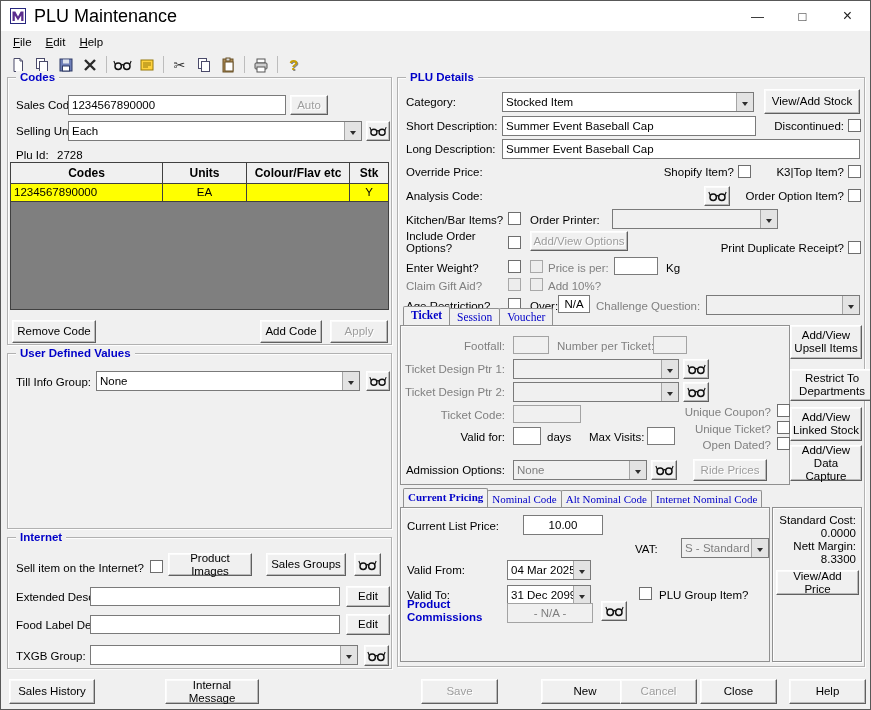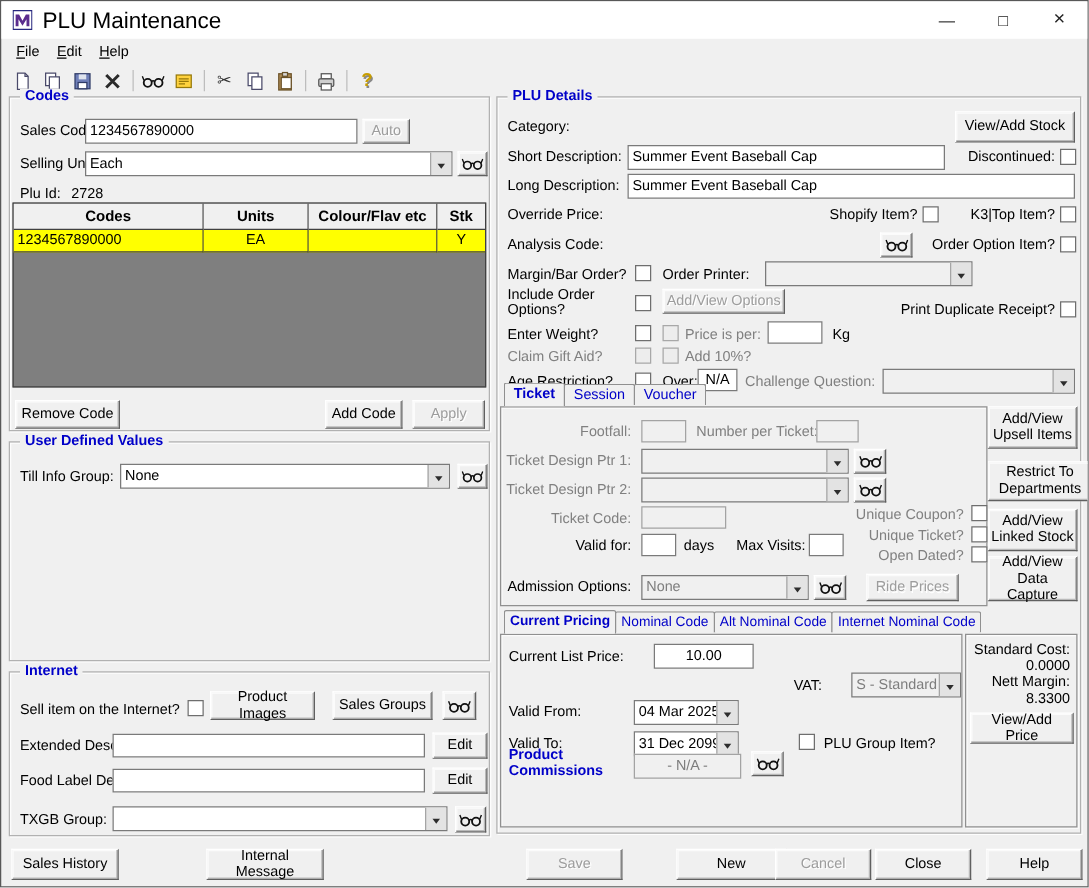--- a/index.html
+++ b/index.html
@@ -39,21 +39,21 @@
   .combo.dis{background:#f0f0f0;}
   .combo.dis .val{color:#7e7e7e;}
   
   .btn{position:absolute;background:#f0f0f0;border:1px solid;border-color:#ffffff #606060 #606060 #ffffff;
     box-shadow:inset -1px -1px 0 #b9b9b9,inset 1px 1px 0 #fbfbfb;font:11.5px "Liberation Sans",sans-serif;
     display:flex;align-items:center;justify-content:center;text-align:center;padding:0 2px;cursor:pointer;color:#000;line-height:13px;box-sizing:border-box;}
   .btn.dis{color:#9d9d9d;text-shadow:1px 1px 0 #fff;cursor:default;}
   .cb{position:absolute;width:13px;height:13px;background:#fff;border:1px solid #6e6e6e;box-sizing:border-box;cursor:pointer;}
   .cb.dis{background:#ededed;border-color:#a8a8a8;cursor:default;}
   
-  .tabs{position:absolute;display:flex;align-items:center;z-index:3;}
+  .tabs{position:absolute;display:flex;align-items:flex-end;z-index:3;font-family:Liberation Serif, serif;}
   .tab{border:1px solid #909090;border-bottom:none;border-radius:2px 2px 0 0;padding:2px 7px;margin-right:-1px;
     color:#0000c8;background:#f0f0f0;white-space:nowrap;cursor:pointer;}
   .tab.active{font-weight:bold;background:#f1f1f1;position:relative;z-index:4;padding-bottom:4px;}
   .tabs.compact .tab{font-size:11px;padding:2px 4px;}
   .tabs.compact .tab.active{padding-bottom:4px;}
   .tabpanel{position:absolute;border:1px solid #909090;background:#f0f0f0;box-shadow:inset 1px 1px 0 #fbfbfb;z-index:2;box-sizing:border-box;}
   
   .ctable{position:absolute;background:#7f7f7f;border:1px solid #404040;box-sizing:border-box;}
   .trow{display:flex;}
   .tcell{box-sizing:border-box;border-right:1px solid #404040;overflow:hidden;white-space:nowrap;flex:none;}
@@ -263,20 +263,26 @@
             <path d="M2.6 5.8L1 1.8M19.4 5.8L21 1.8" stroke-width="1.3"></path>
           </g>
         </svg>
       </button>
   </div>
 
   <div class="group" style="left:396px;top:76px;width:468px;height:590px">
     <span class="gtitle">PLU Details</span>
 
     <span class="lbl" style="left:8px;top:17px">Category:</span>
+    <div class="combo" style="left:104px;top:14px;width:252px">
+      <span class="val">Stocked Item</span>
+        <span class="arr">
+          <i></i>
+        </span>
+    </div>
     <button class="btn" style="left:366px;top:11px;width:96px;height:25px">View/Add Stock</button>
 
     <span class="lbl" style="left:8px;top:41px">Short Description:</span>
     <input class="fld" style="left: 104px; top: 38px; width: 254px;" value="Summer Event Baseball Cap">
     <span class="lbl rt" style="left:360px;top:41px;width:86px">Discontinued:</span>
     <span class="cb" style="left:450px;top:41px"></span>
 
     <span class="lbl" style="left:8px;top:64px">Long Description:</span>
     <input class="fld" style="left: 104px; top: 61px; width: 358px;" value="Summer Event Baseball Cap">
 
@@ -293,21 +299,21 @@
             <circle cx="6" cy="8" r="3.7" stroke-width="1.7"></circle>
             <circle cx="16" cy="8" r="3.7" stroke-width="1.7"></circle>
             <path d="M9.5 7q1.5-2 3 0" stroke-width="1.3"></path>
             <path d="M2.6 5.8L1 1.8M19.4 5.8L21 1.8" stroke-width="1.3"></path>
           </g>
         </svg>
       </button>
     <span class="lbl rt" style="left:340px;top:111px;width:106px">Order Option Item?</span>
     <span class="cb" style="left:450px;top:111px"></span>
 
-    <span class="lbl" style="left:8px;top:135px">Margin/Bar Order?</span>
+    <span class="lbl" style="left:8px;top:135px">Kitchen/Bar Items?</span>
     <span class="cb" style="left:110px;top:134px"></span>
     <span class="lbl" style="left:132px;top:135px">Order Printer:</span>
     <div class="combo dis" style="left:214px;top:131px;width:166px">
       <span class="val"></span>
         <span class="arr">
           <i></i>
         </span>
     </div>
 
     <span class="lbl" style="left:8px;top:151px">Include Order</span>

